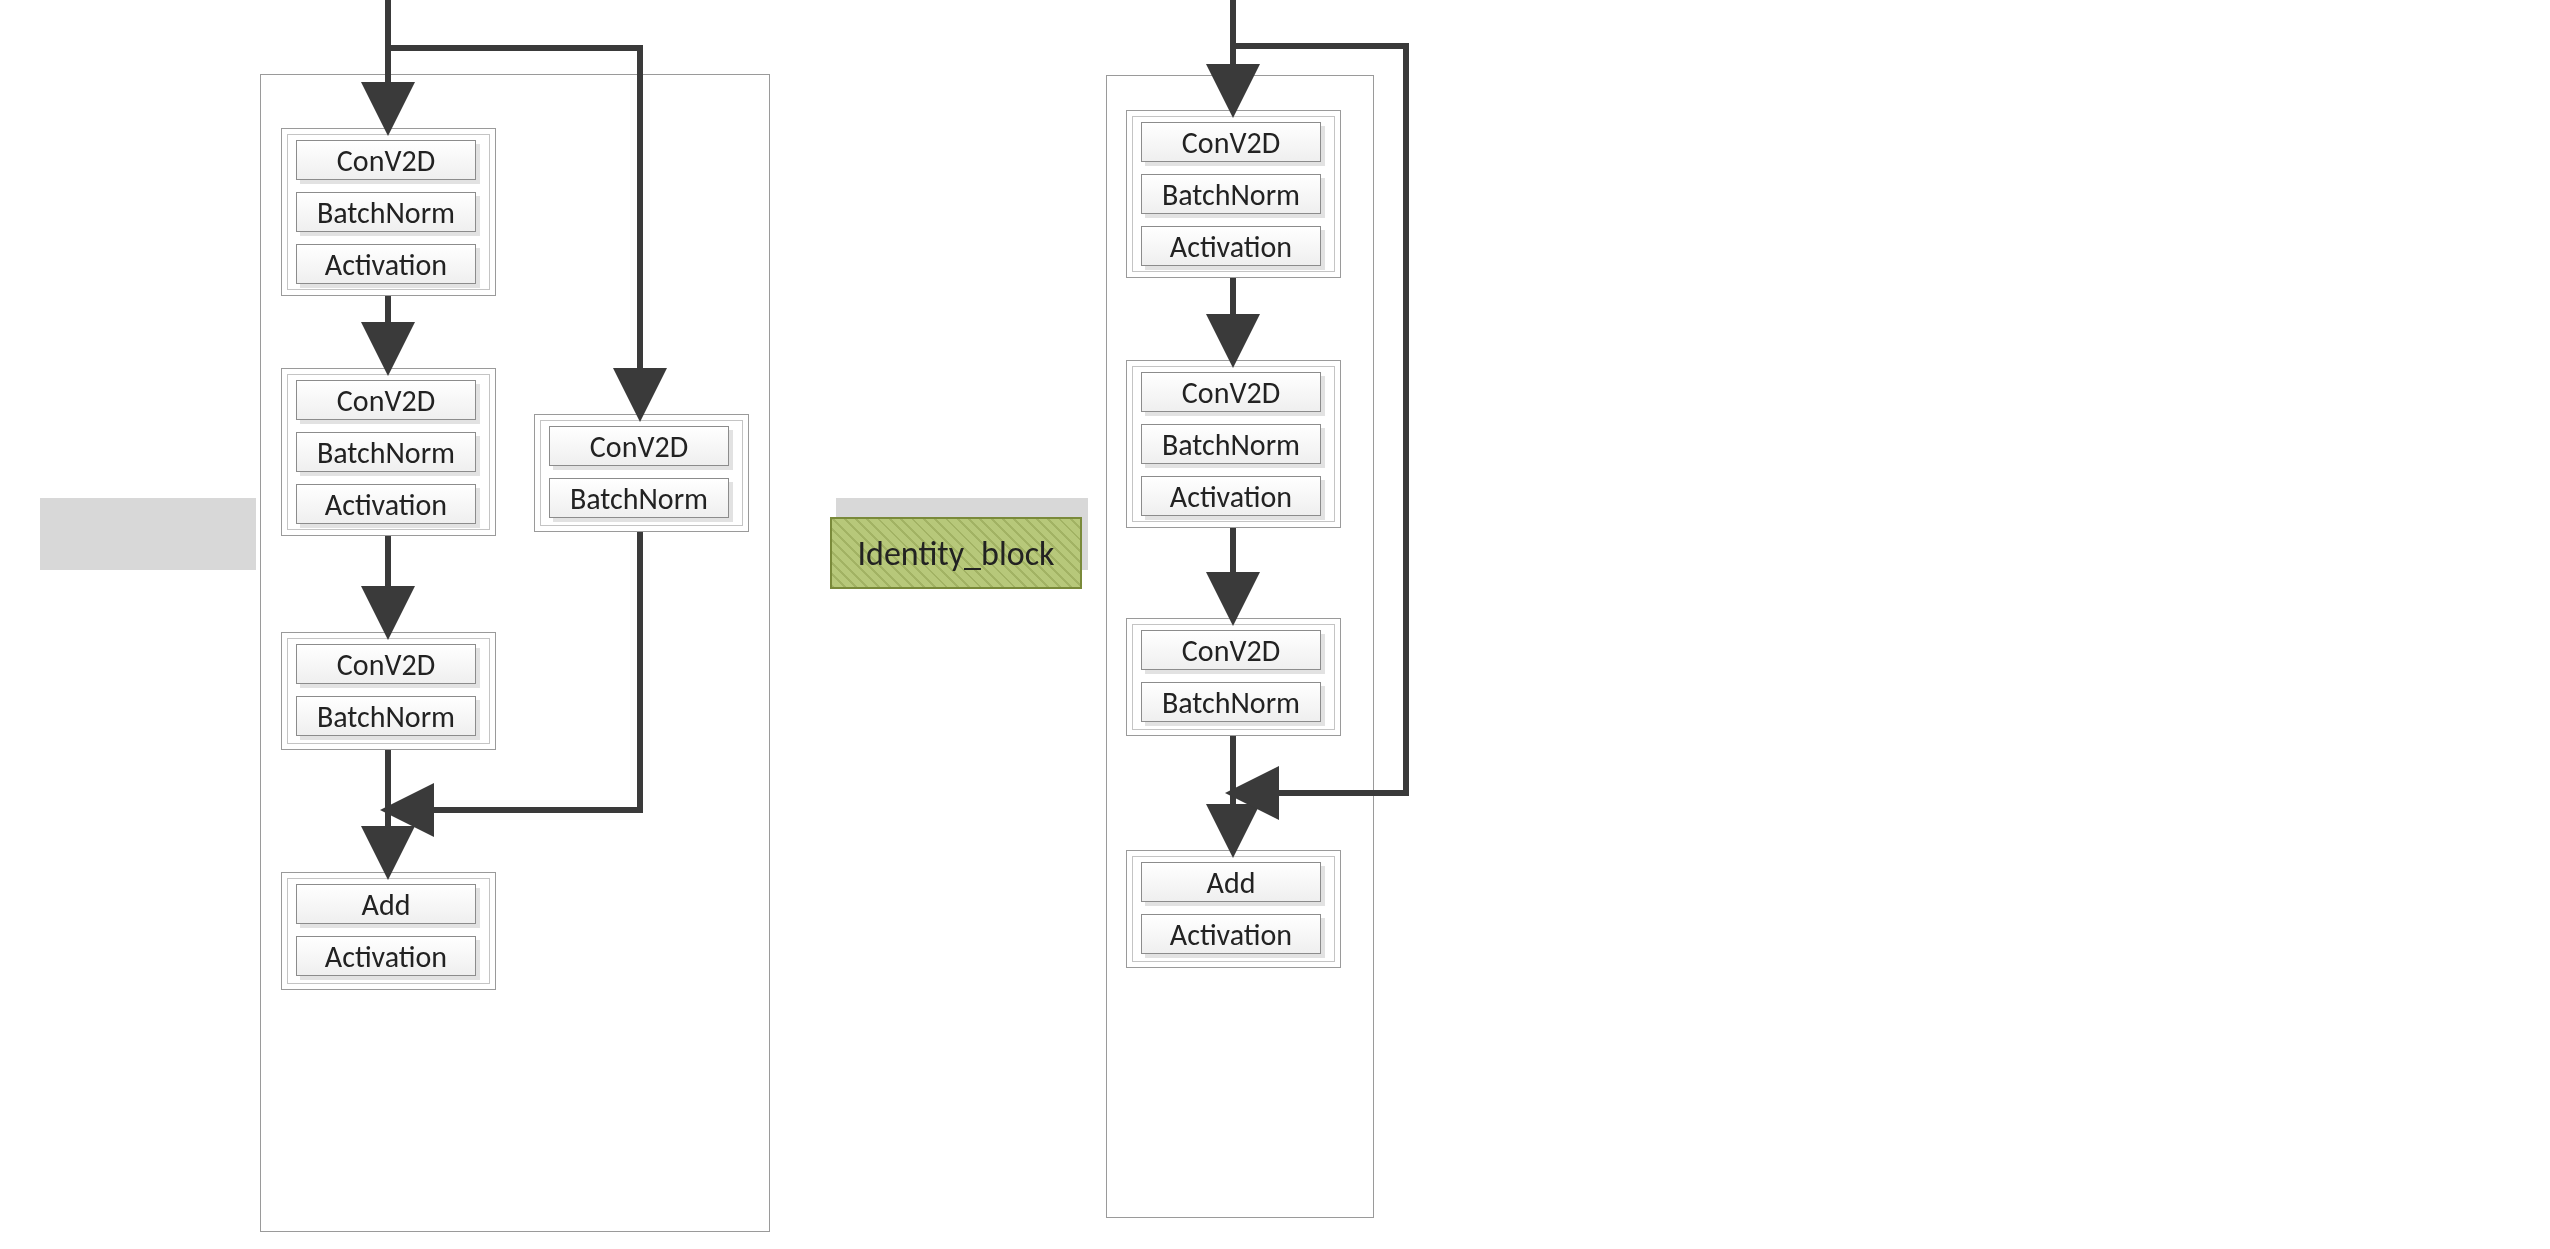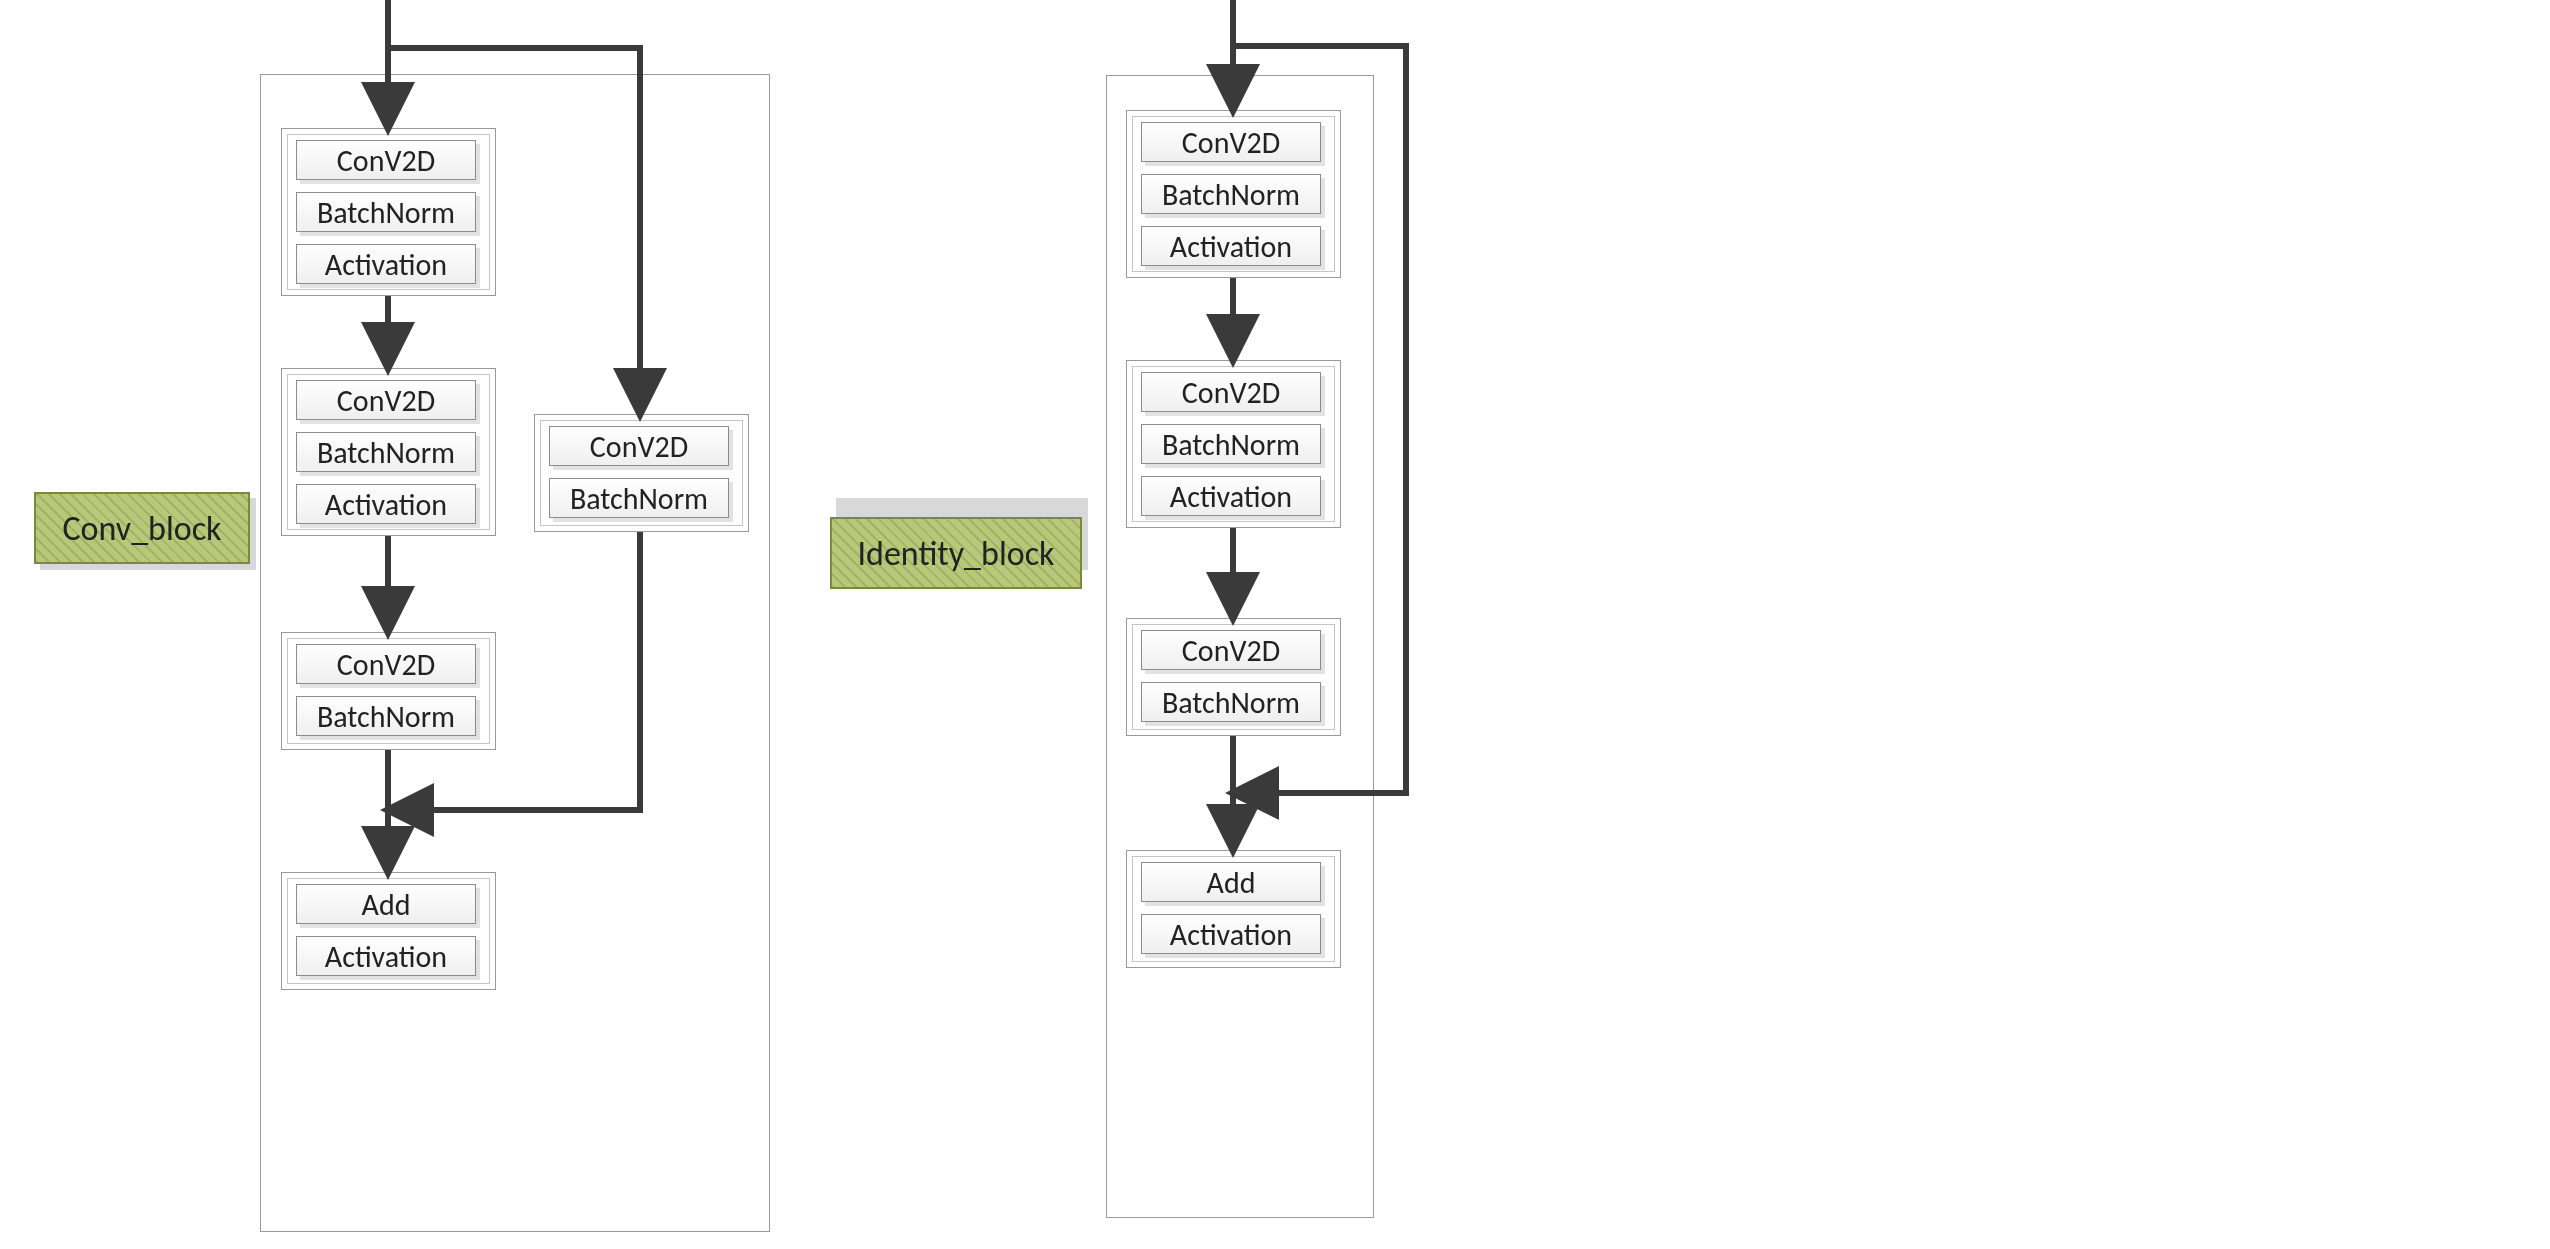--- a/index.html
+++ b/index.html
@@ -83,23 +83,20 @@
     height: 1249px;
     pointer-events: none;
   }
 </style>
 </head>
 <body>
 
 <div class="canvas">
 
   <div class="greenshadow" style="left:40px; top:498px; width:216px; height:72px;"></div>
-  <div class="greenlabel" style="left:34px; top:492px; width:216px; height:72px;">
-    <span>Conv_block</span>
-  </div>
 
   <div class="bigbox" style="left:260px; top:74px; width:510px; height:1158px;"></div>
 
   <div class="groupbox" style="left:281px; top:128px; width:215px; height:168px;">
     <div class="groupbox-inner"></div>
   </div>
   <div class="layershadow" style="left:300px; top:144px; width:180px; height:40px;"></div>
   <div class="layerbox" style="left:296px; top:140px; width:180px; height:40px;">
     <span>ConV2D</span>
   </div>

